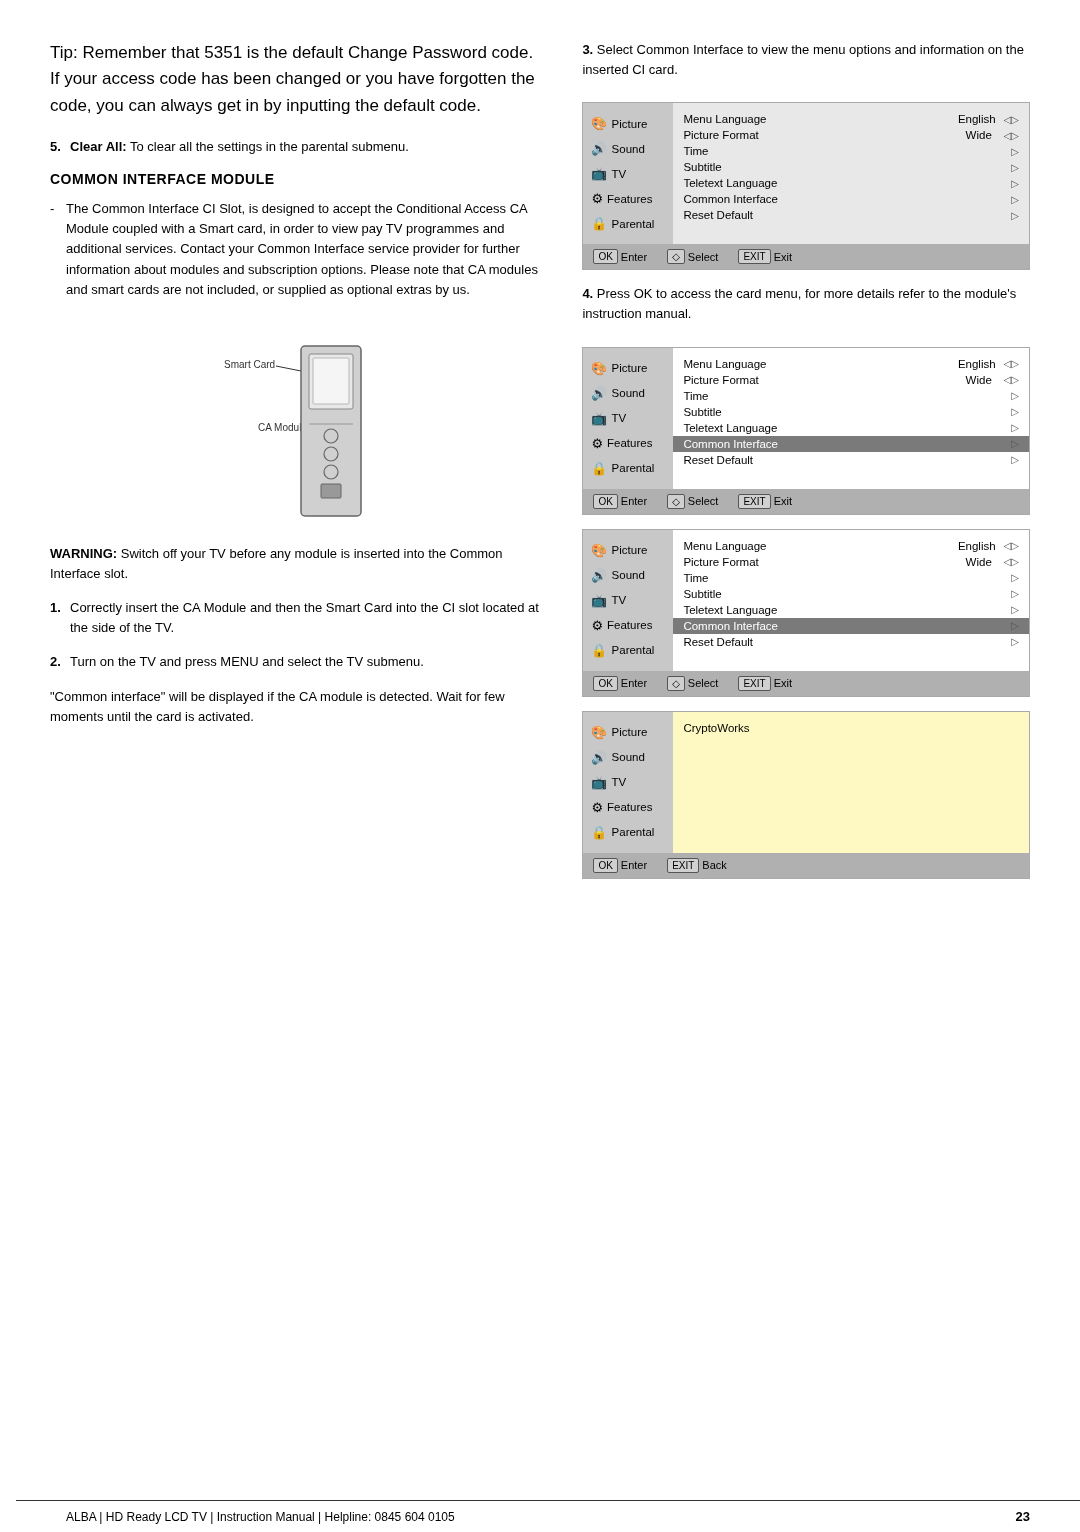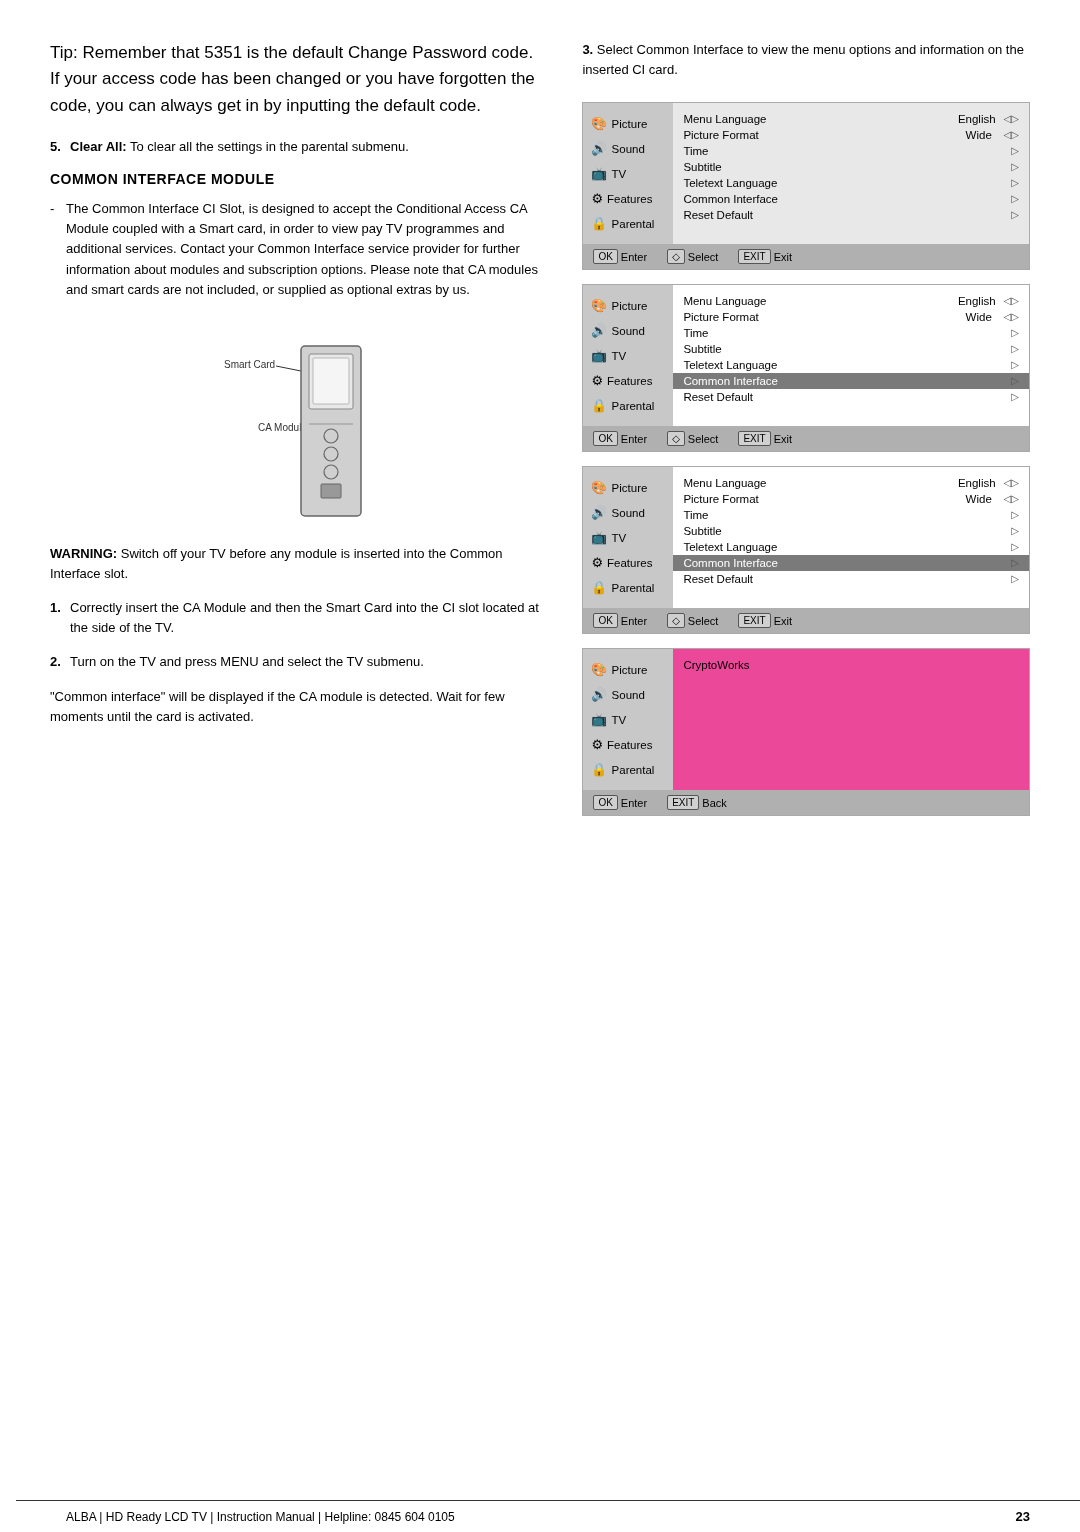--- a/index.html
+++ b/index.html
@@ -129,20 +129,21 @@
     .tv-menu-right {
       flex: 1;
       padding: 8px 10px;
       background: #e8e8e8;
     }
     .tv-menu-right.white-bg {
       background: #fff;
     }
     .tv-menu-row {
       display: flex;
+      align-items: center;
       padding: 2px 0;
       gap: 4px;
     }
     .tv-menu-row .row-label {
       flex: 1;
       font-size: 11.5px;
     }
     .tv-menu-row .row-value {
       font-size: 11.5px;
       margin-right: 4px;
@@ -206,21 +207,21 @@
     }
     .page-footer .page-num {
       font-size: 13px;
       font-weight: bold;
     }
 
     
     .tv-menu-right-cryptoworks {
       flex: 1;
       padding: 8px 10px;
-      background: #ec4899;
+      background: #fef9c3;
     }
     .cryptoworks-label {
       font-size: 11.5px;
       padding: 2px 0;
     }
   </style>
 </head>
 <body>
 
 <div class="page-container">
@@ -358,20 +359,24 @@
           <span class="footer-key">◇</span>
           <span>Select</span>
         </div>
         <div class="footer-item">
           <span class="footer-key">EXIT</span>
           <span>Exit</span>
         </div>
       </div>
     </div>
 
+    <p class="step-text">
+      <span class="step-num">4.</span>
+      <span>  Press OK to access the card menu, for more details refer to the module's instruction manual.</span>
+    </p>
 
     <div class="tv-menu-box">
       <div class="tv-menu-content">
         <div class="tv-menu-left">
           <div class="tv-menu-left-item">
             <span class="icon">🎨</span>
             <span>Picture</span>
           </div>
           <div class="tv-menu-left-item">
             <span class="icon">🔊</span>

